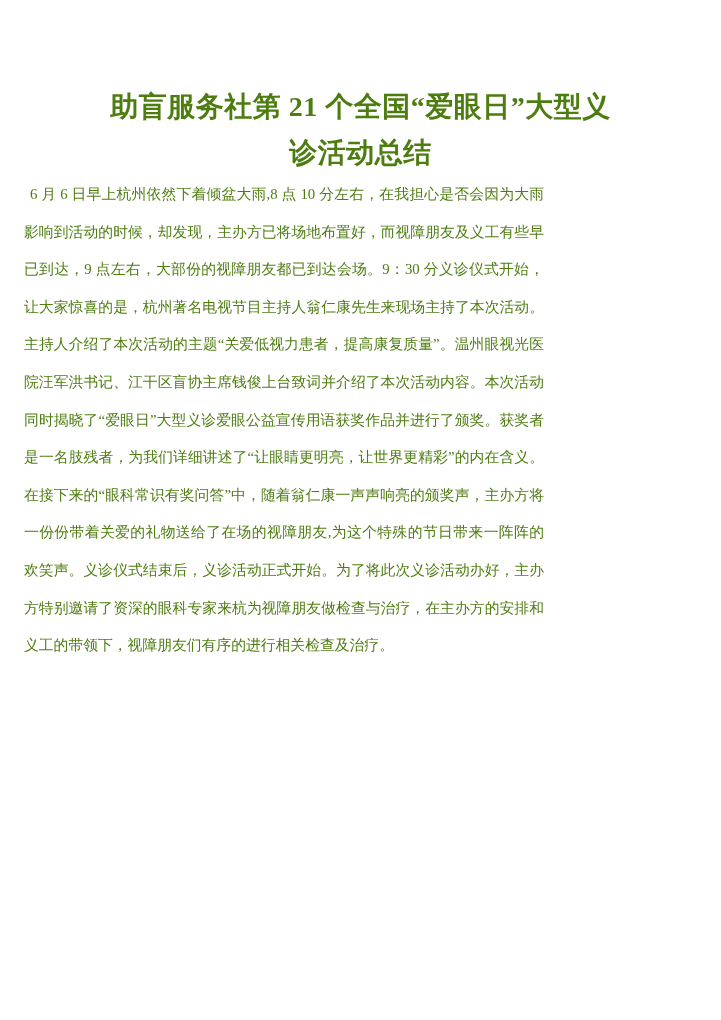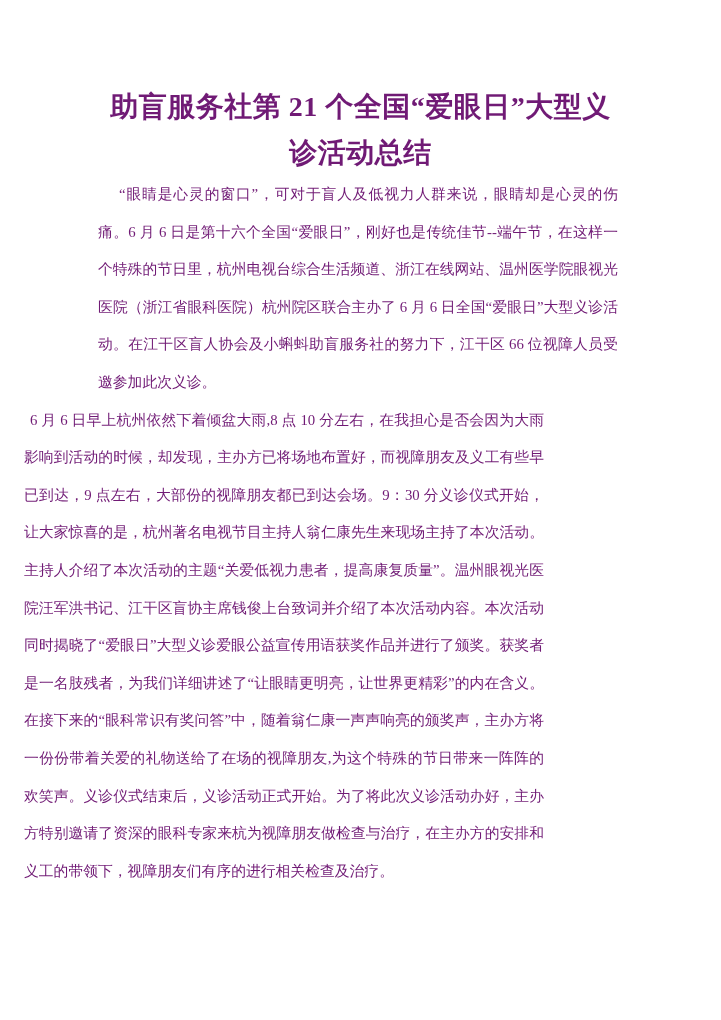--- a/index.html
+++ b/index.html
@@ -7,21 +7,21 @@
     padding: 0;
     background: #ffffff;
   }
   .page {
     position: relative;
     width: 721px;
     height: 1020px;
     background: #ffffff;
     overflow: hidden;
     font-family: "Liberation Serif", "DejaVu Serif", serif;
-    color: #701a75;
+    color: #4d7c0f;
   }
   .doc-title {
     max-width: 505px;
     margin: 84px auto 0 auto;
     font-size: 28px;
     line-height: 46px;
     font-weight: 700;
     text-align: center;
     letter-spacing: 0.5px;
   }
@@ -41,15 +41,14 @@
   .para-second {
     text-indent: 6px;
     margin-left: 24px;
   }
 </style>
 </head>
 <body>
 
 <div class="page">
   <h1 class="doc-title">助盲服务社第 21 个全国“爱眼日”大型义诊活动总结</h1>
-  <p class="doc-body para-first">“眼睛是心灵的窗口”，可对于盲人及低视力人群来说，眼睛却是心灵的伤痛。6 月 6 日是第十六个全国“爱眼日”，刚好也是传统佳节--端午节，在这样一个特殊的节日里，杭州电视台综合生活频道、浙江在线网站、温州医学院眼视光医院（浙江省眼科医院）杭州院区联合主办了 6 月 6 日全国“爱眼日”大型义诊活动。在江干区盲人协会及小蝌蚪助盲服务社的努力下，江干区 66 位视障人员受邀参加此次义诊。</p>
   <p class="doc-body para-second">6 月 6 日早上杭州依然下着倾盆大雨,8 点 10 分左右，在我担心是否会因为大雨影响到活动的时候，却发现，主办方已将场地布置好，而视障朋友及义工有些早已到达，9 点左右，大部份的视障朋友都已到达会场。9：30 分义诊仪式开始，让大家惊喜的是，杭州著名电视节目主持人翁仁康先生来现场主持了本次活动。主持人介绍了本次活动的主题“关爱低视力患者，提高康复质量”。温州眼视光医院汪军洪书记、江干区盲协主席钱俊上台致词并介绍了本次活动内容。本次活动同时揭晓了“爱眼日”大型义诊爱眼公益宣传用语获奖作品并进行了颁奖。获奖者是一名肢残者，为我们详细讲述了“让眼睛更明亮，让世界更精彩”的内在含义。在接下来的“眼科常识有奖问答”中，随着翁仁康一声声响亮的颁奖声，主办方将一份份带着关爱的礼物送给了在场的视障朋友,为这个特殊的节日带来一阵阵的欢笑声。义诊仪式结束后，义诊活动正式开始。为了将此次义诊活动办好，主办方特别邀请了资深的眼科专家来杭为视障朋友做检查与治疗，在主办方的安排和义工的带领下，视障朋友们有序的进行相关检查及治疗。</p>
 </div>
 
 </body></html>

